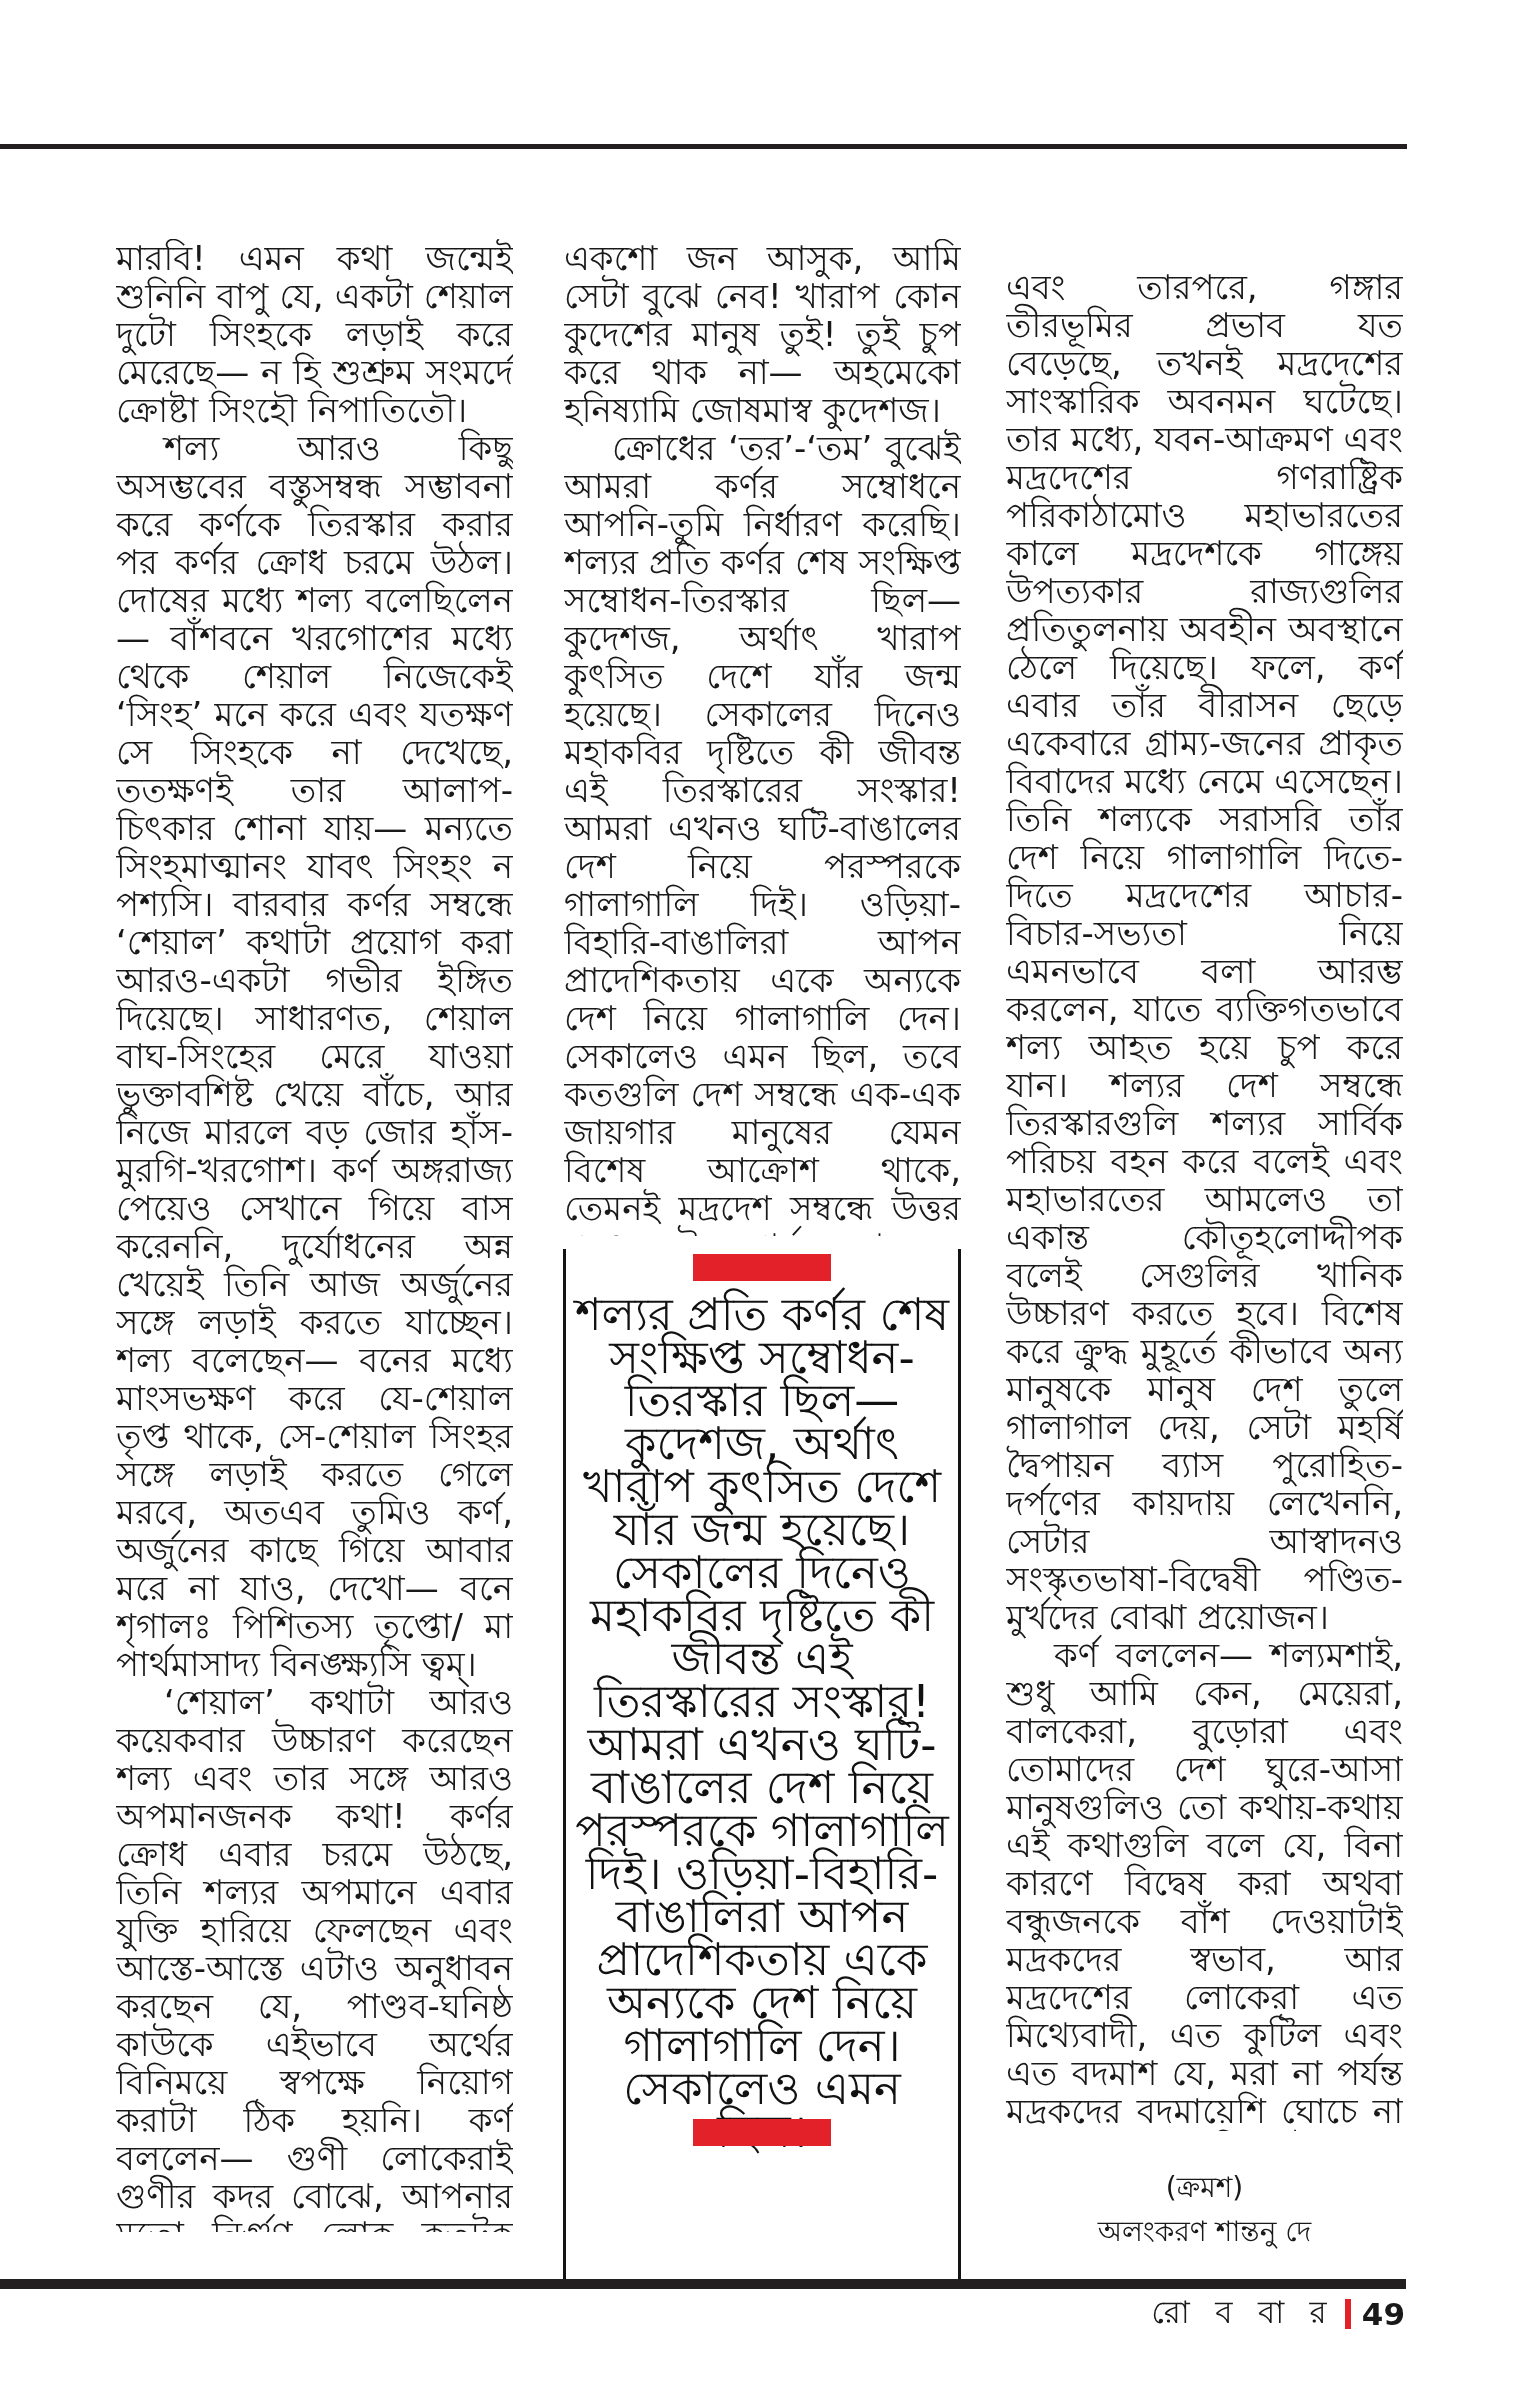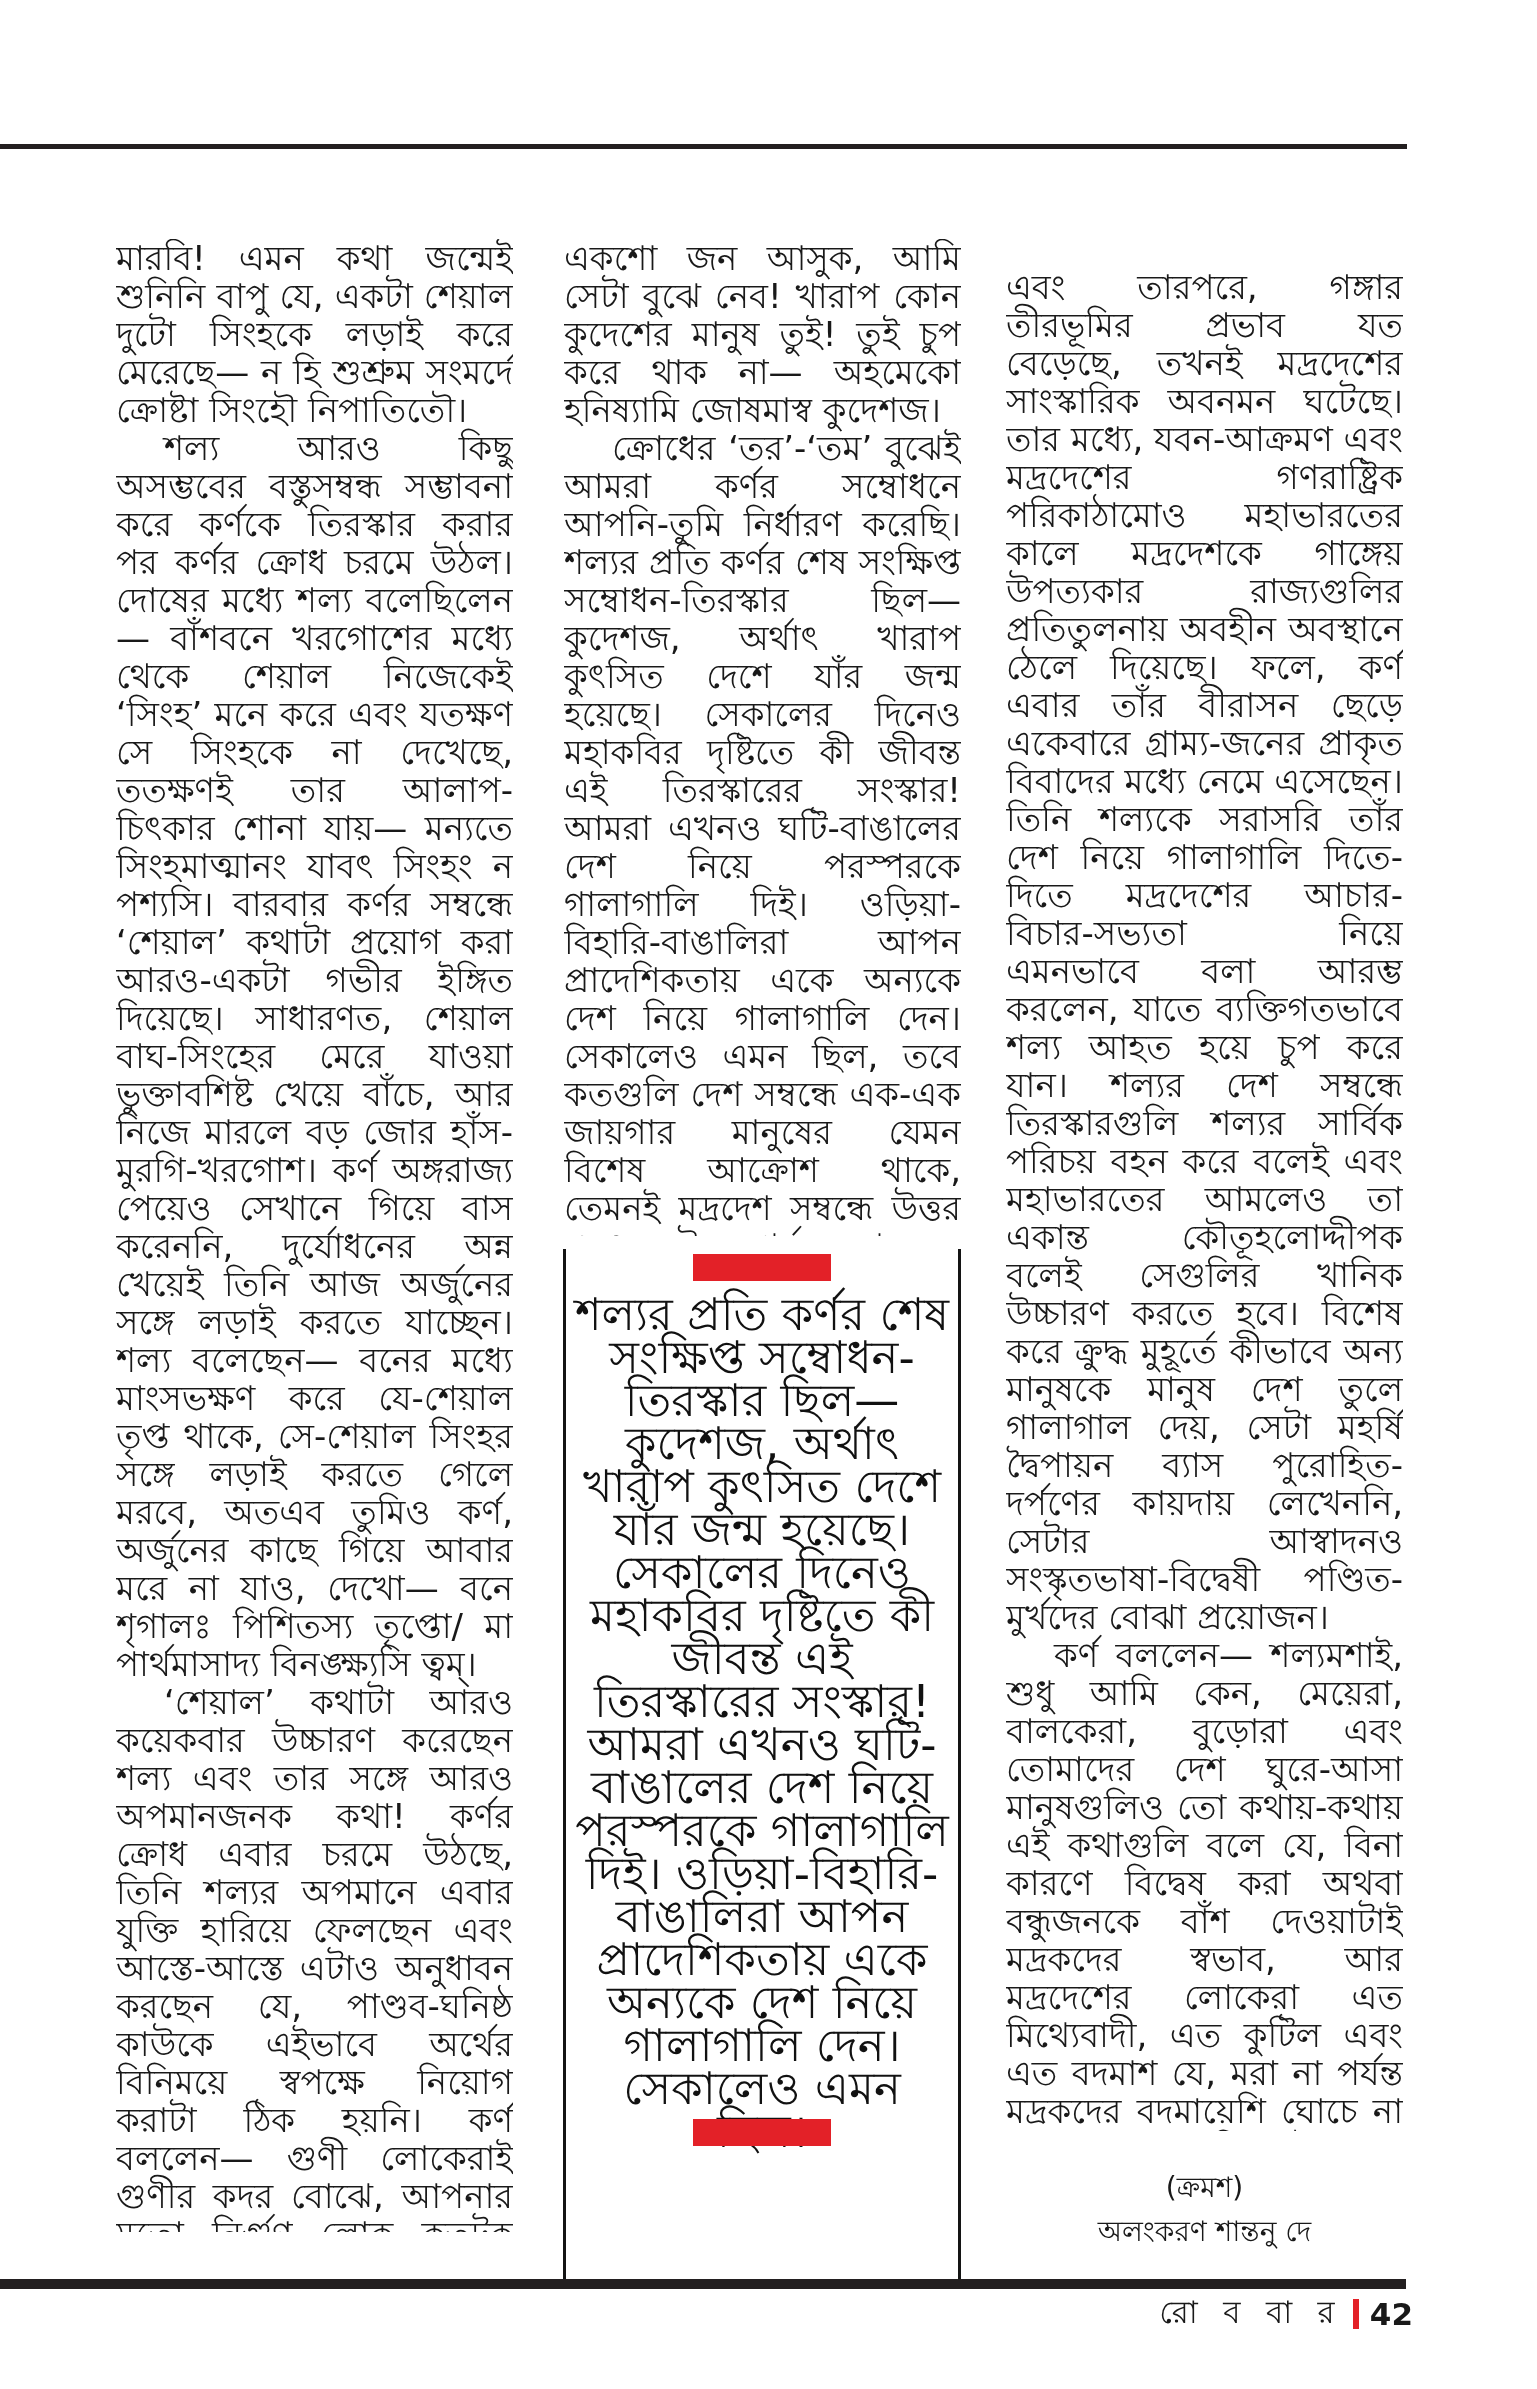--- a/index.html
+++ b/index.html
@@ -31,21 +31,21 @@
   }
   .signoff{
     position:absolute;left:1006px;width:397px;text-align:center;
     font-size:28px;line-height:37px;
   }
   #signoff-continued{top:2169px;}
   #signoff-credit{top:2213px;font-weight:400;}
   #header-rule{left:0;top:144px;width:1407px;height:5.4px;}
   #footer-rule{left:0;top:2279px;width:1406px;height:10px;}
   .footer{
-    position:absolute;top:2296px;right:125px;height:36px;
+    position:absolute;top:2296px;right:133px;height:36px;
     display:flex;align-items:center;gap:11px;
   }
   .footer .mag{font-size:31px;letter-spacing:7.8px;color:#191919;}
   .footer .pgdiv{width:5.4px;height:29.5px;background:#e32128;}
   .footer .pg{font-size:31px;font-weight:700;color:#191919;}
 </style>
 </head>
 <body>
 
 <div id="header-rule" class="rule"></div>
@@ -73,15 +73,15 @@
 </div>
 
 <div id="signoff-continued" class="signoff">(ক্রমশ)</div>
 <div id="signoff-credit" class="signoff">অলংকরণ শান্তনু দে</div>
 
 <div id="footer-rule" class="rule"></div>
 
 <div class="footer">
   <span class="mag">রো ব বা র</span>
   <span class="pgdiv"></span>
-  <span class="pg">42</span>
+  <span class="pg">49</span>
 </div>
 
 
 </body></html>

